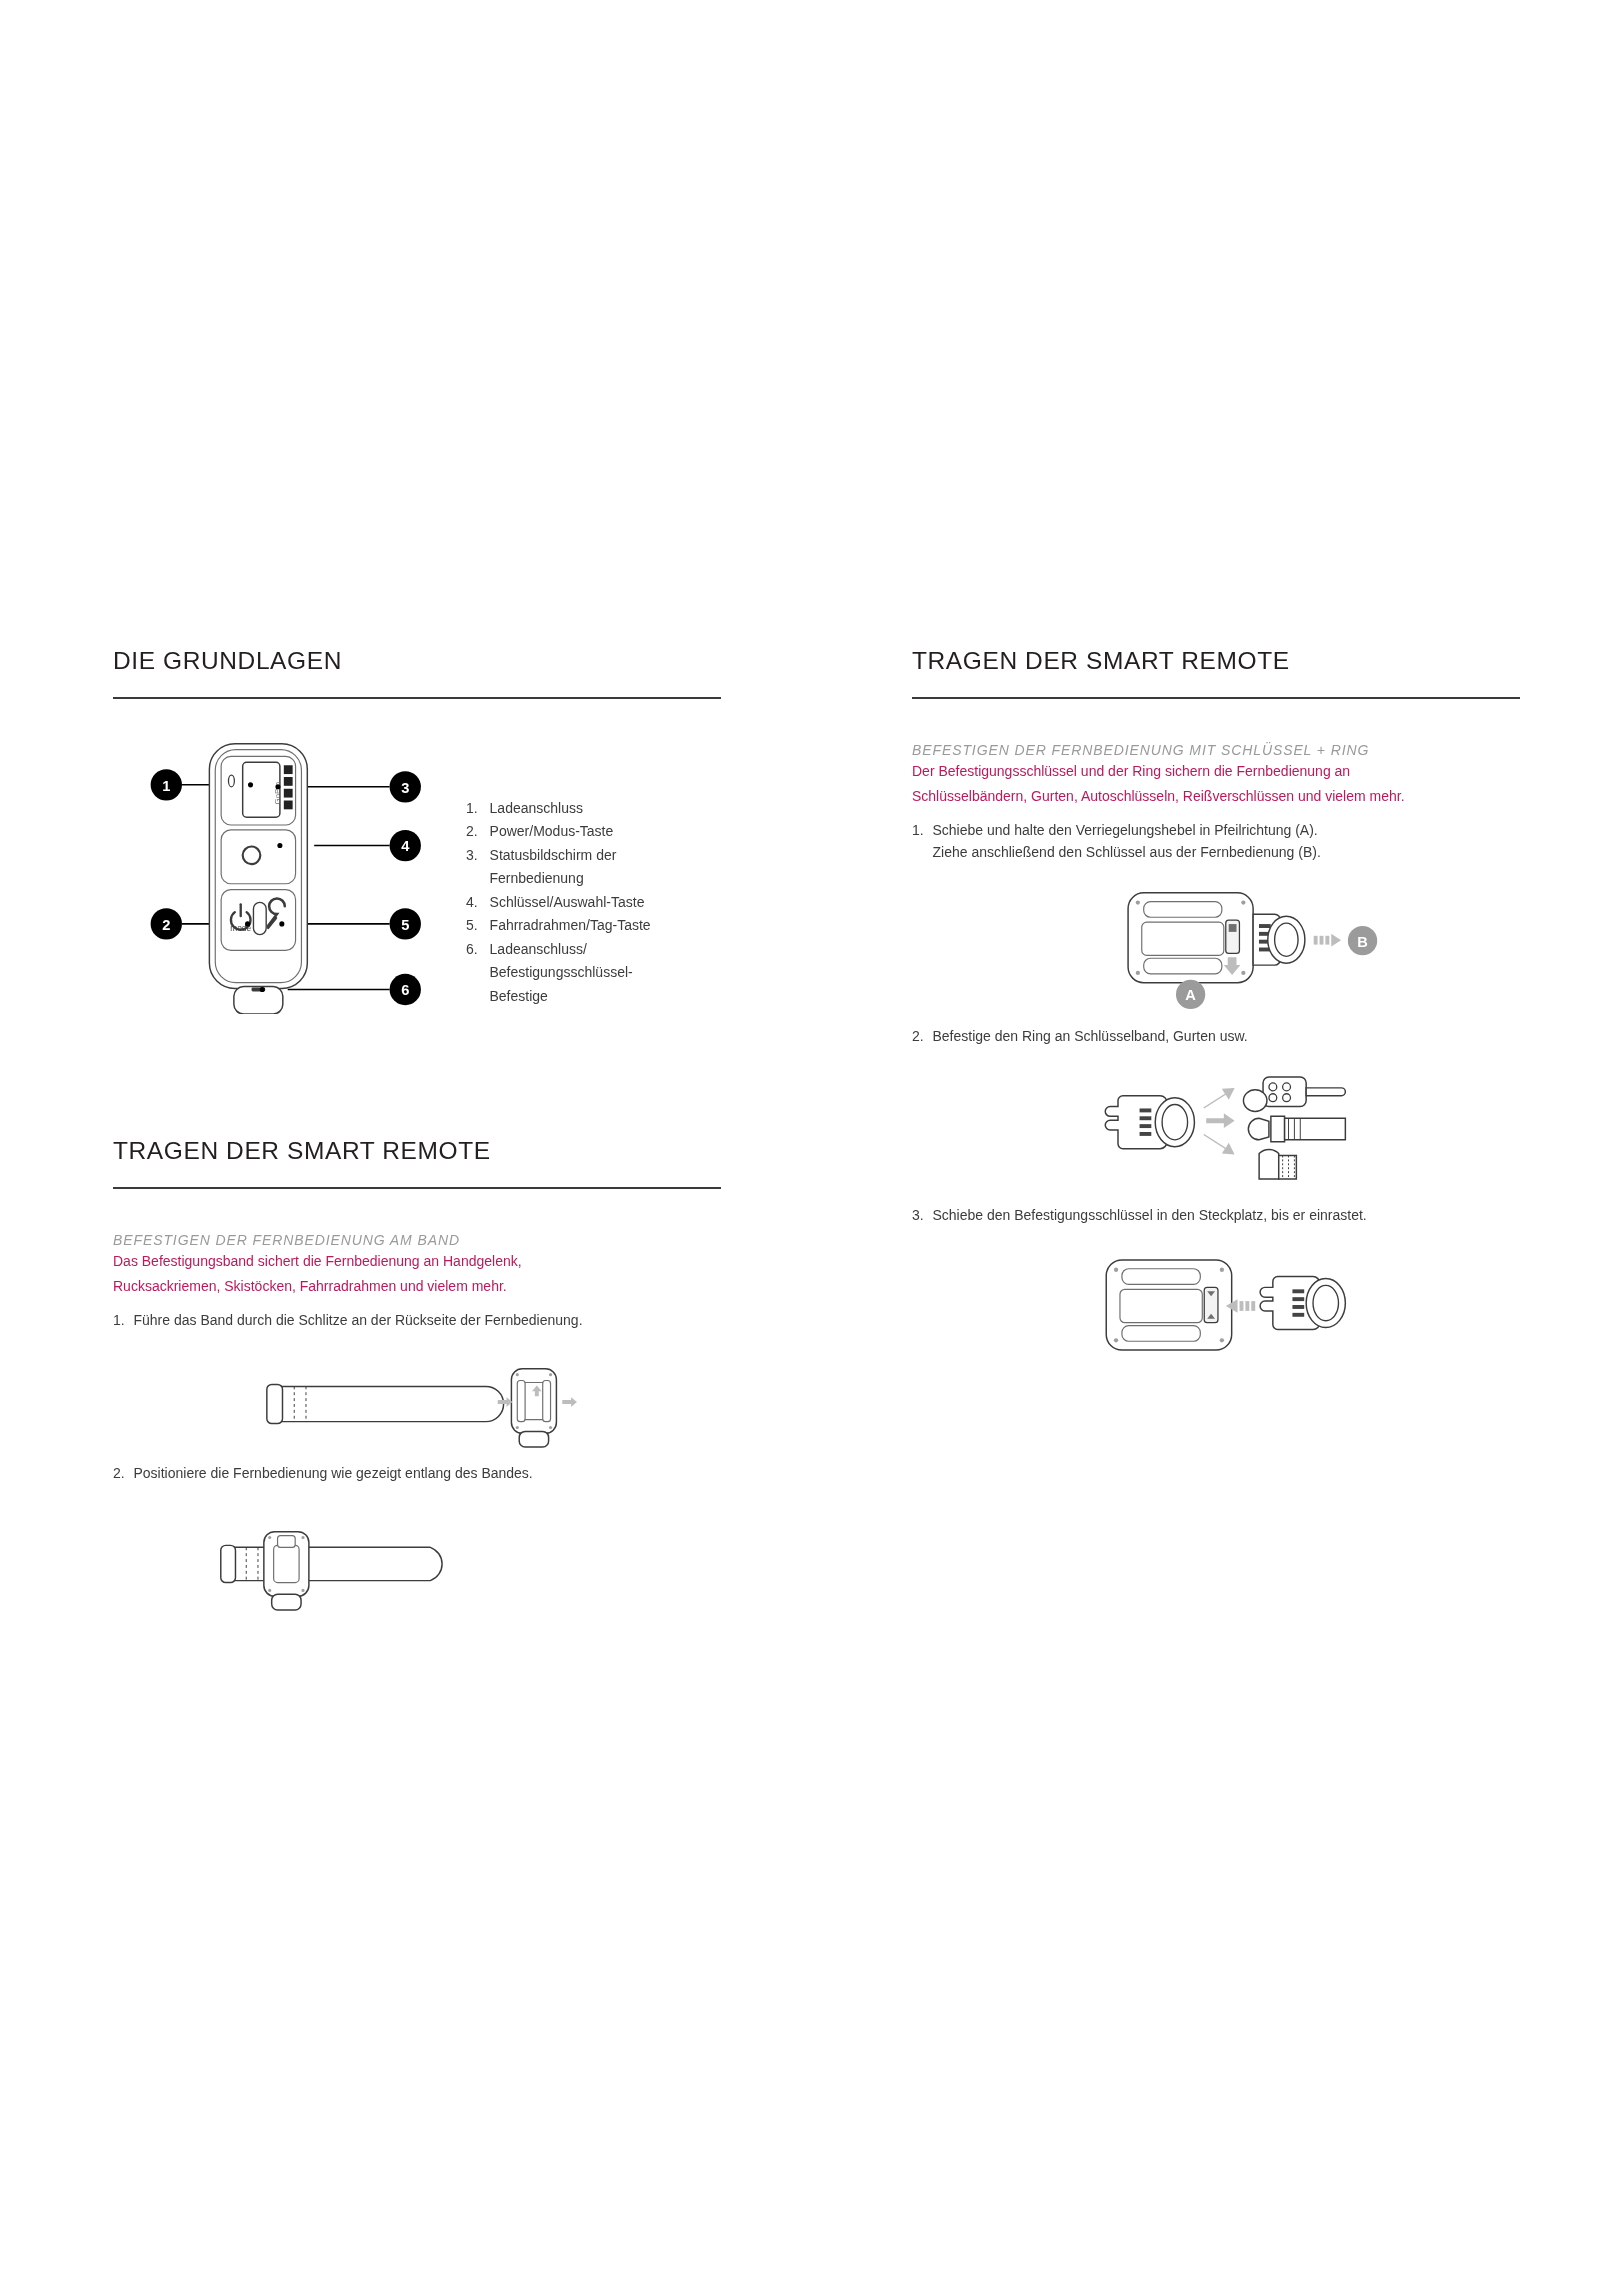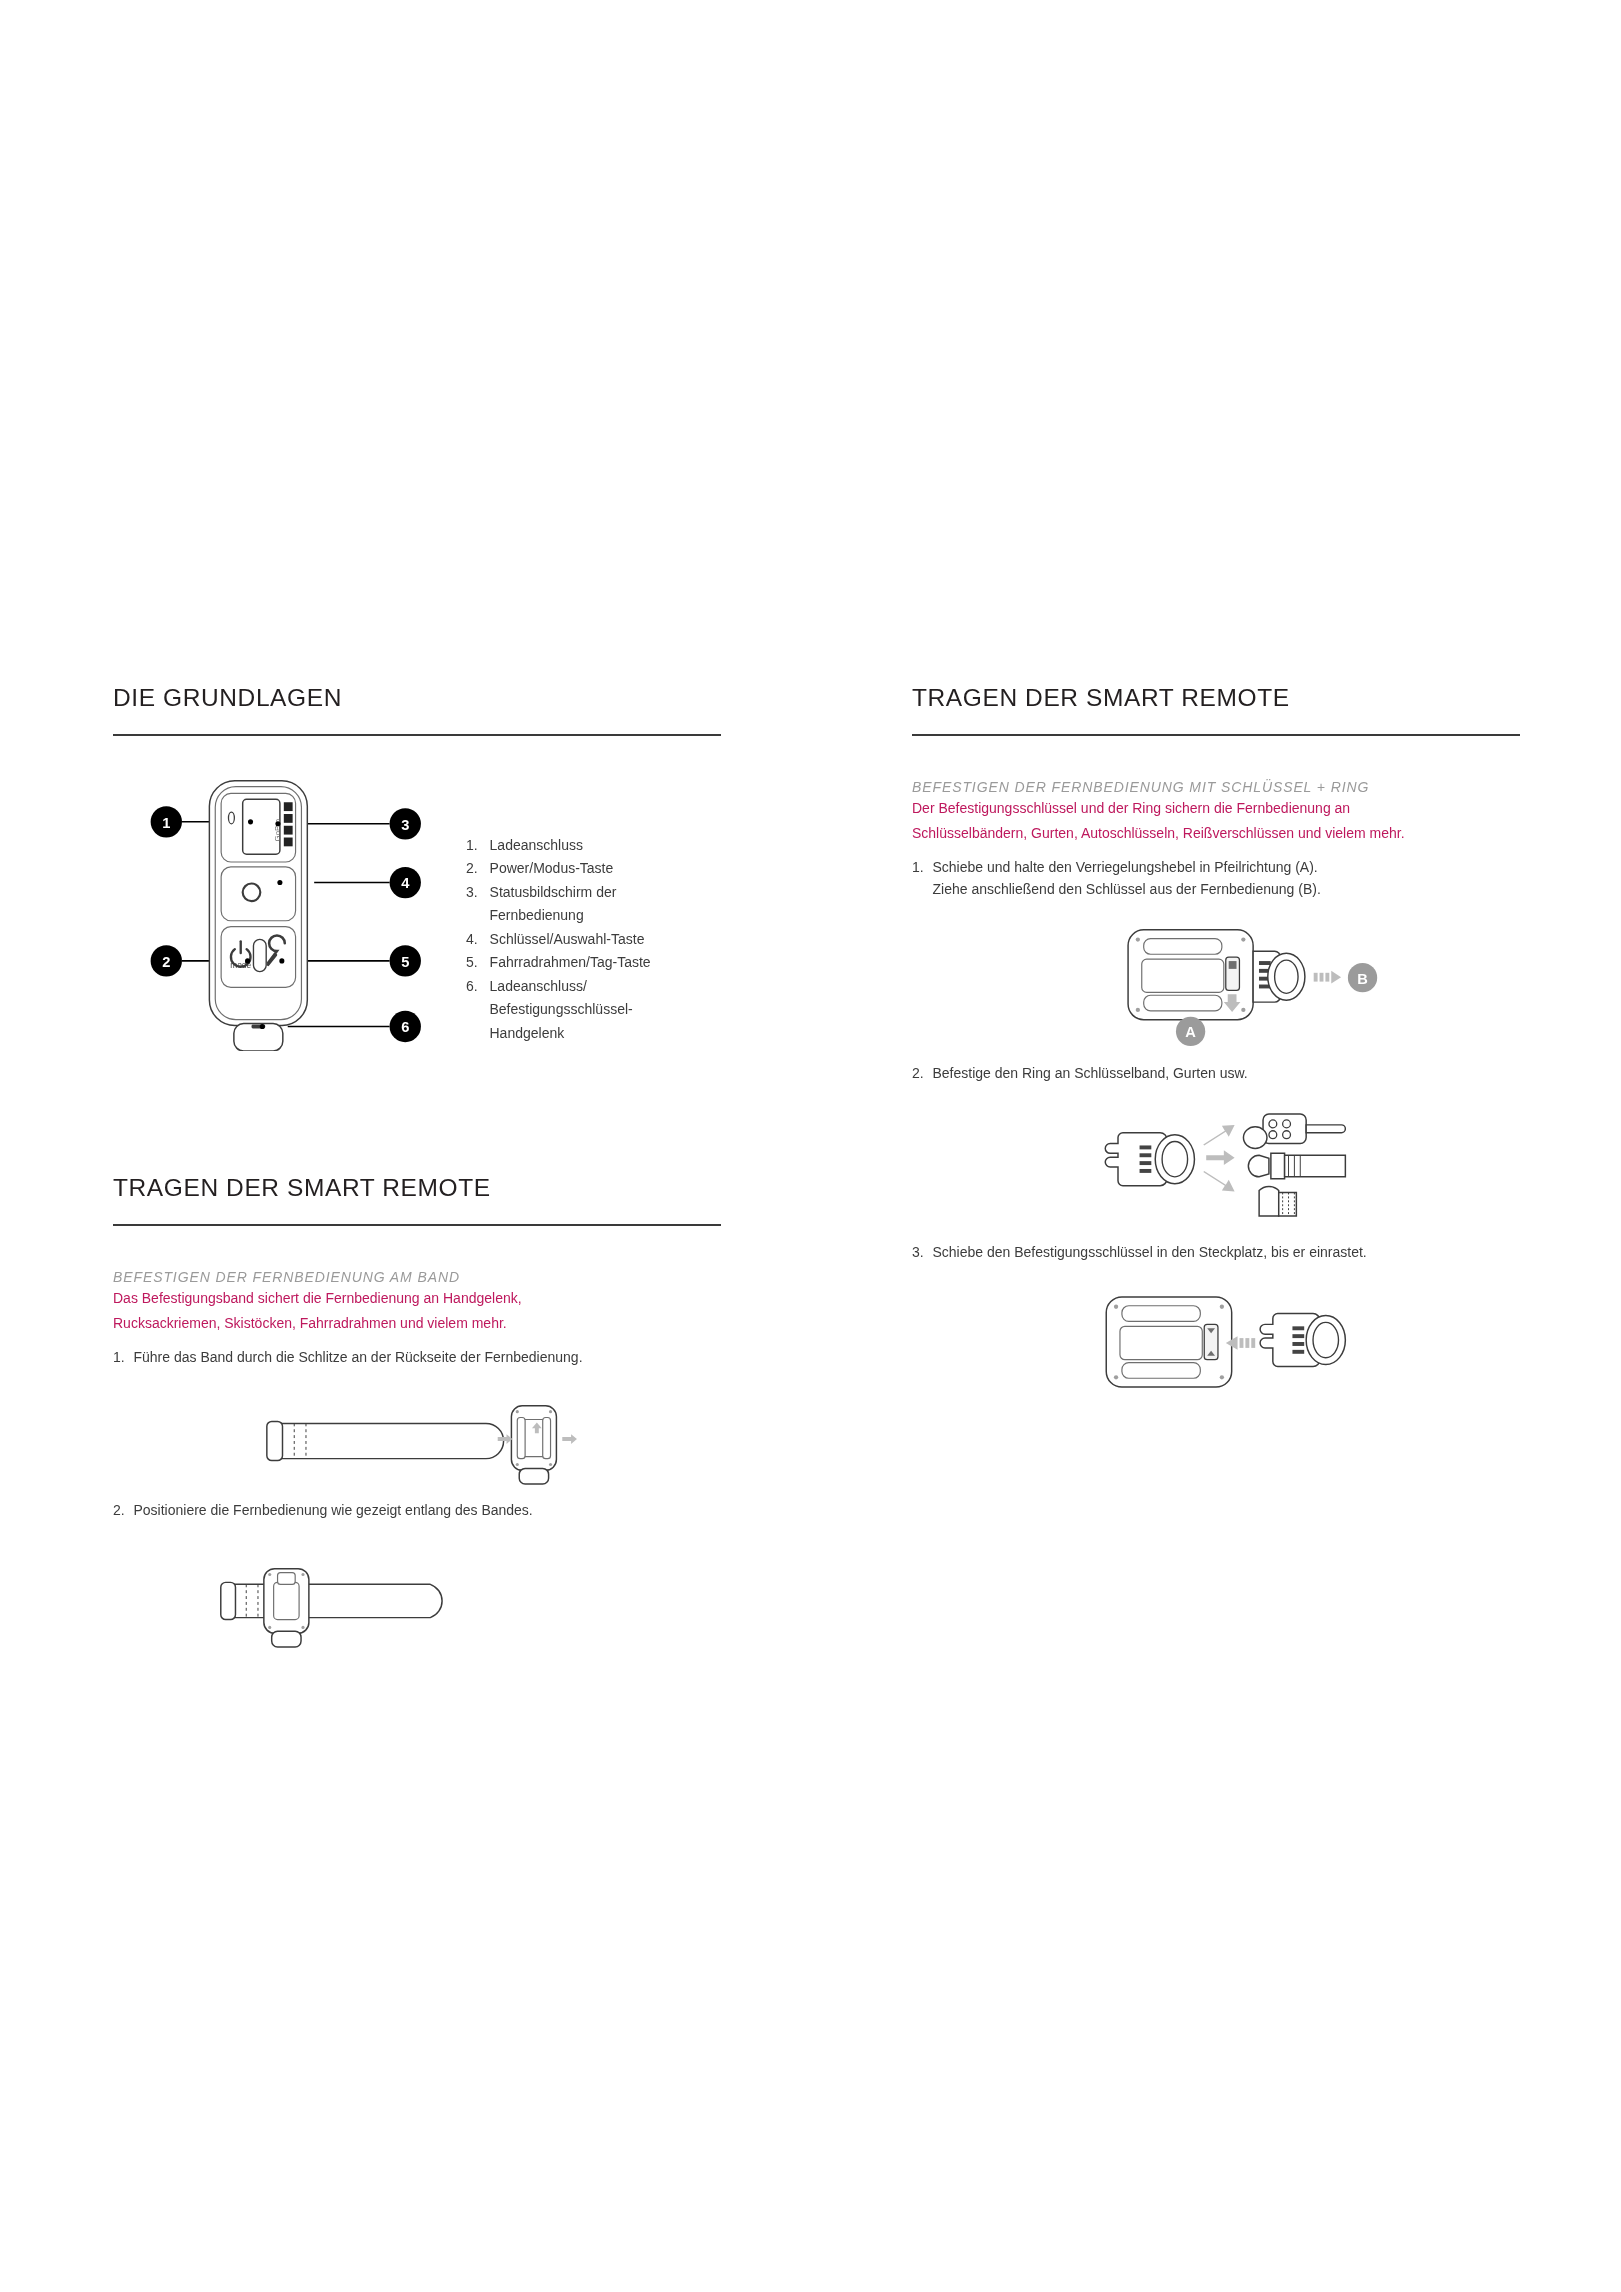--- a/index.html
+++ b/index.html
@@ -4,21 +4,21 @@
 <style>
   html,body{margin:0;padding:0;}
   body{
     width:1621px;height:2293px;background:#ffffff;
     font-family:"Liberation Sans","DejaVu Sans",sans-serif;
     color:#231f20;position:relative;overflow:hidden;
   }
   .page{position:absolute;inset:0;}
 
   
-  .col{position:absolute;width:608px;margin-top:37px;}
+  .col{position:absolute;width:608px;}
   .col-left{left:113px;top:647px;}
   .col-left2{left:113px;top:1137px;}
   .col-right{left:912px;top:647px;}
 
   
   .sec-title{
     font-size:24.5px;letter-spacing:0.6px;font-weight:400;
     color:#231f20;margin:0;white-space:nowrap;
   }
   .rule{
@@ -176,21 +176,21 @@
           <span>Fahrradrahmen/Tag-Taste</span>
         </div>
         <div class="li">
           <span class="n">6.</span>
           <span>Ladeanschluss/</span>
         </div>
         <div class="li cont">
           <span>Befestigungsschlüssel-</span>
         </div>
         <div class="li cont">
-          <span>Handgelenk</span>
+          <span>Befestige</span>
         </div>
       </div>
     </div>
   </div>
 
   <div class="col col-left2">
     <h1 class="sec-title">TRAGEN DER SMART REMOTE</h1>
     <div class="rule"></div>
 
     <h2 class="sub-title">BEFESTIGEN DER FERNBEDIENUNG AM BAND</h2>

